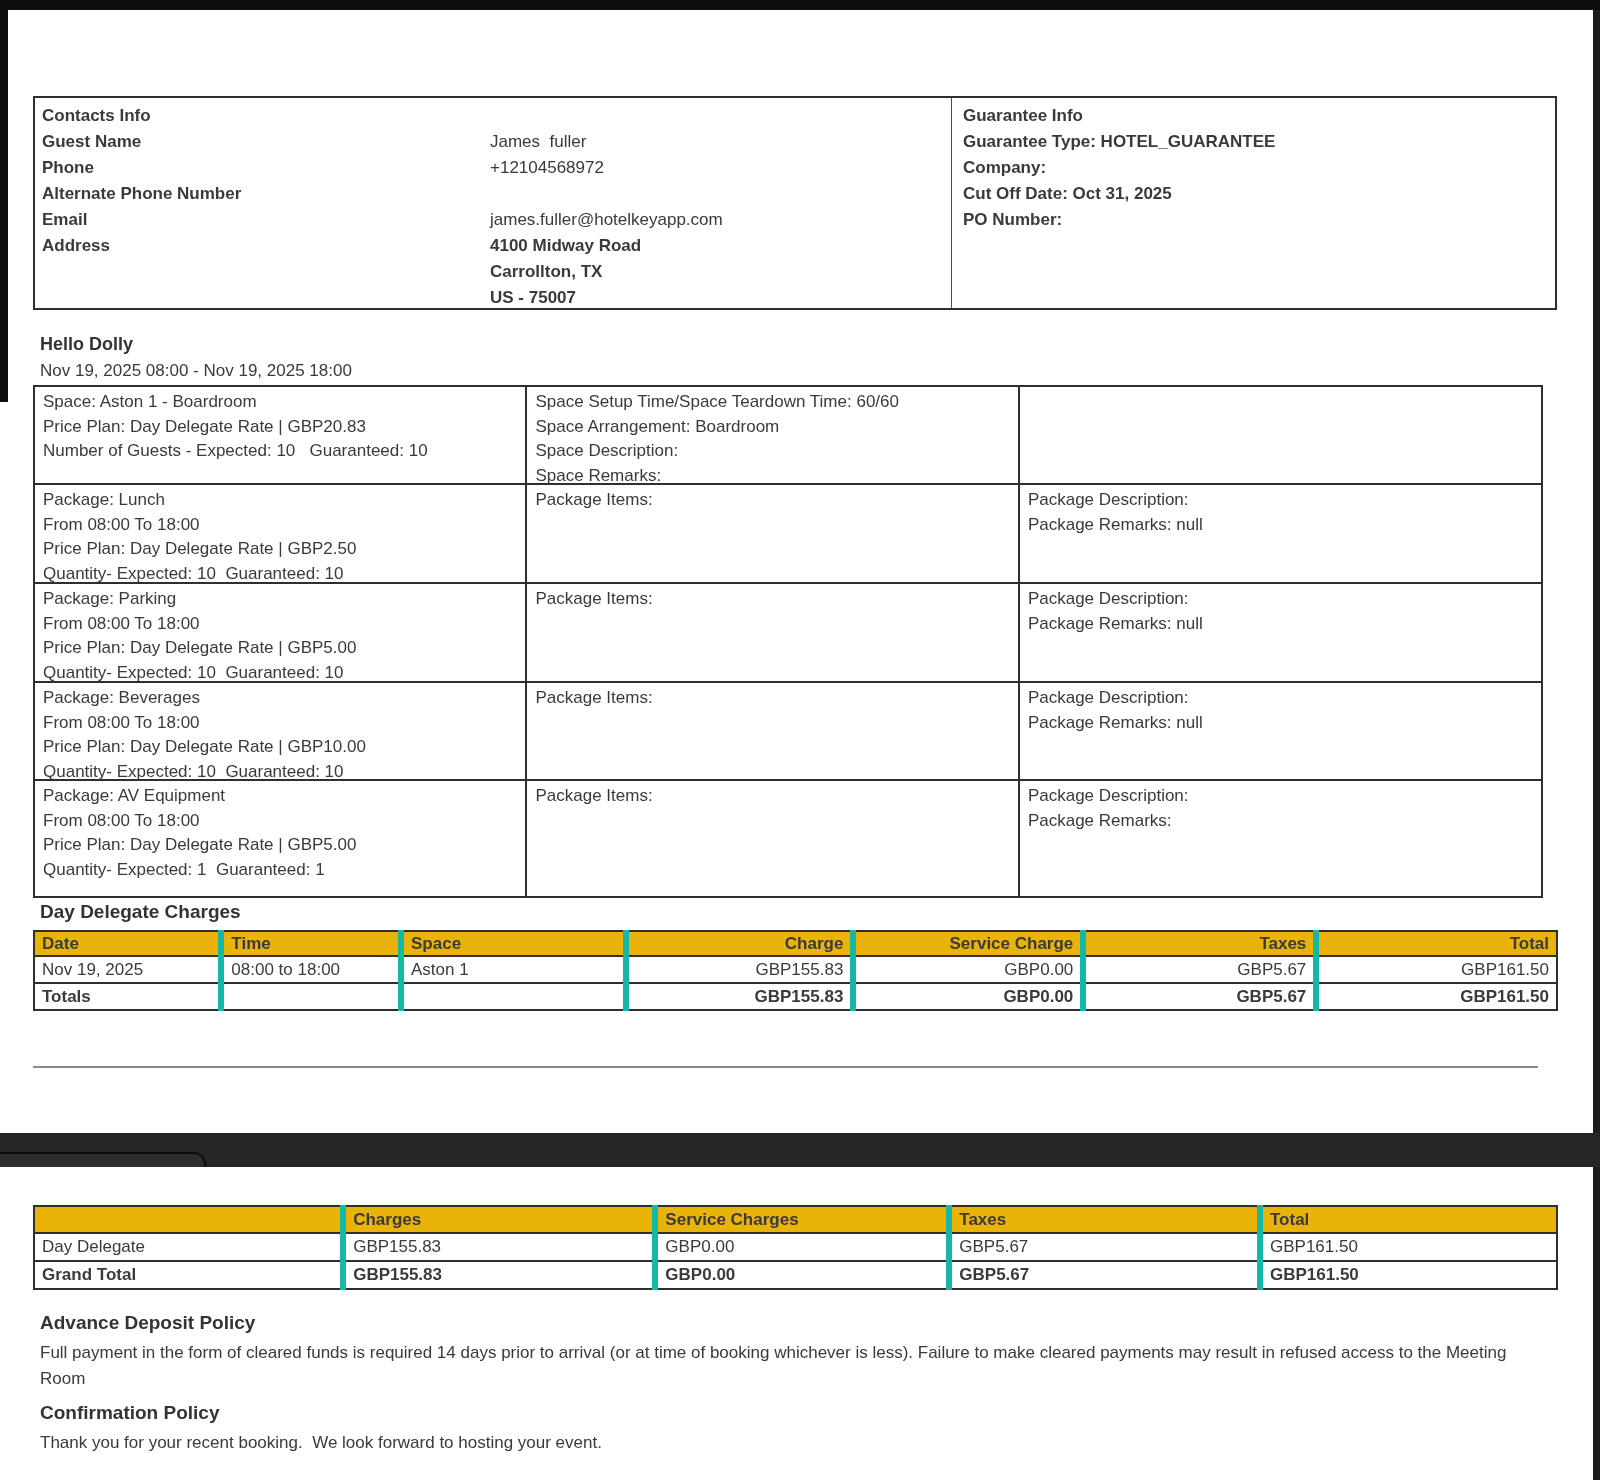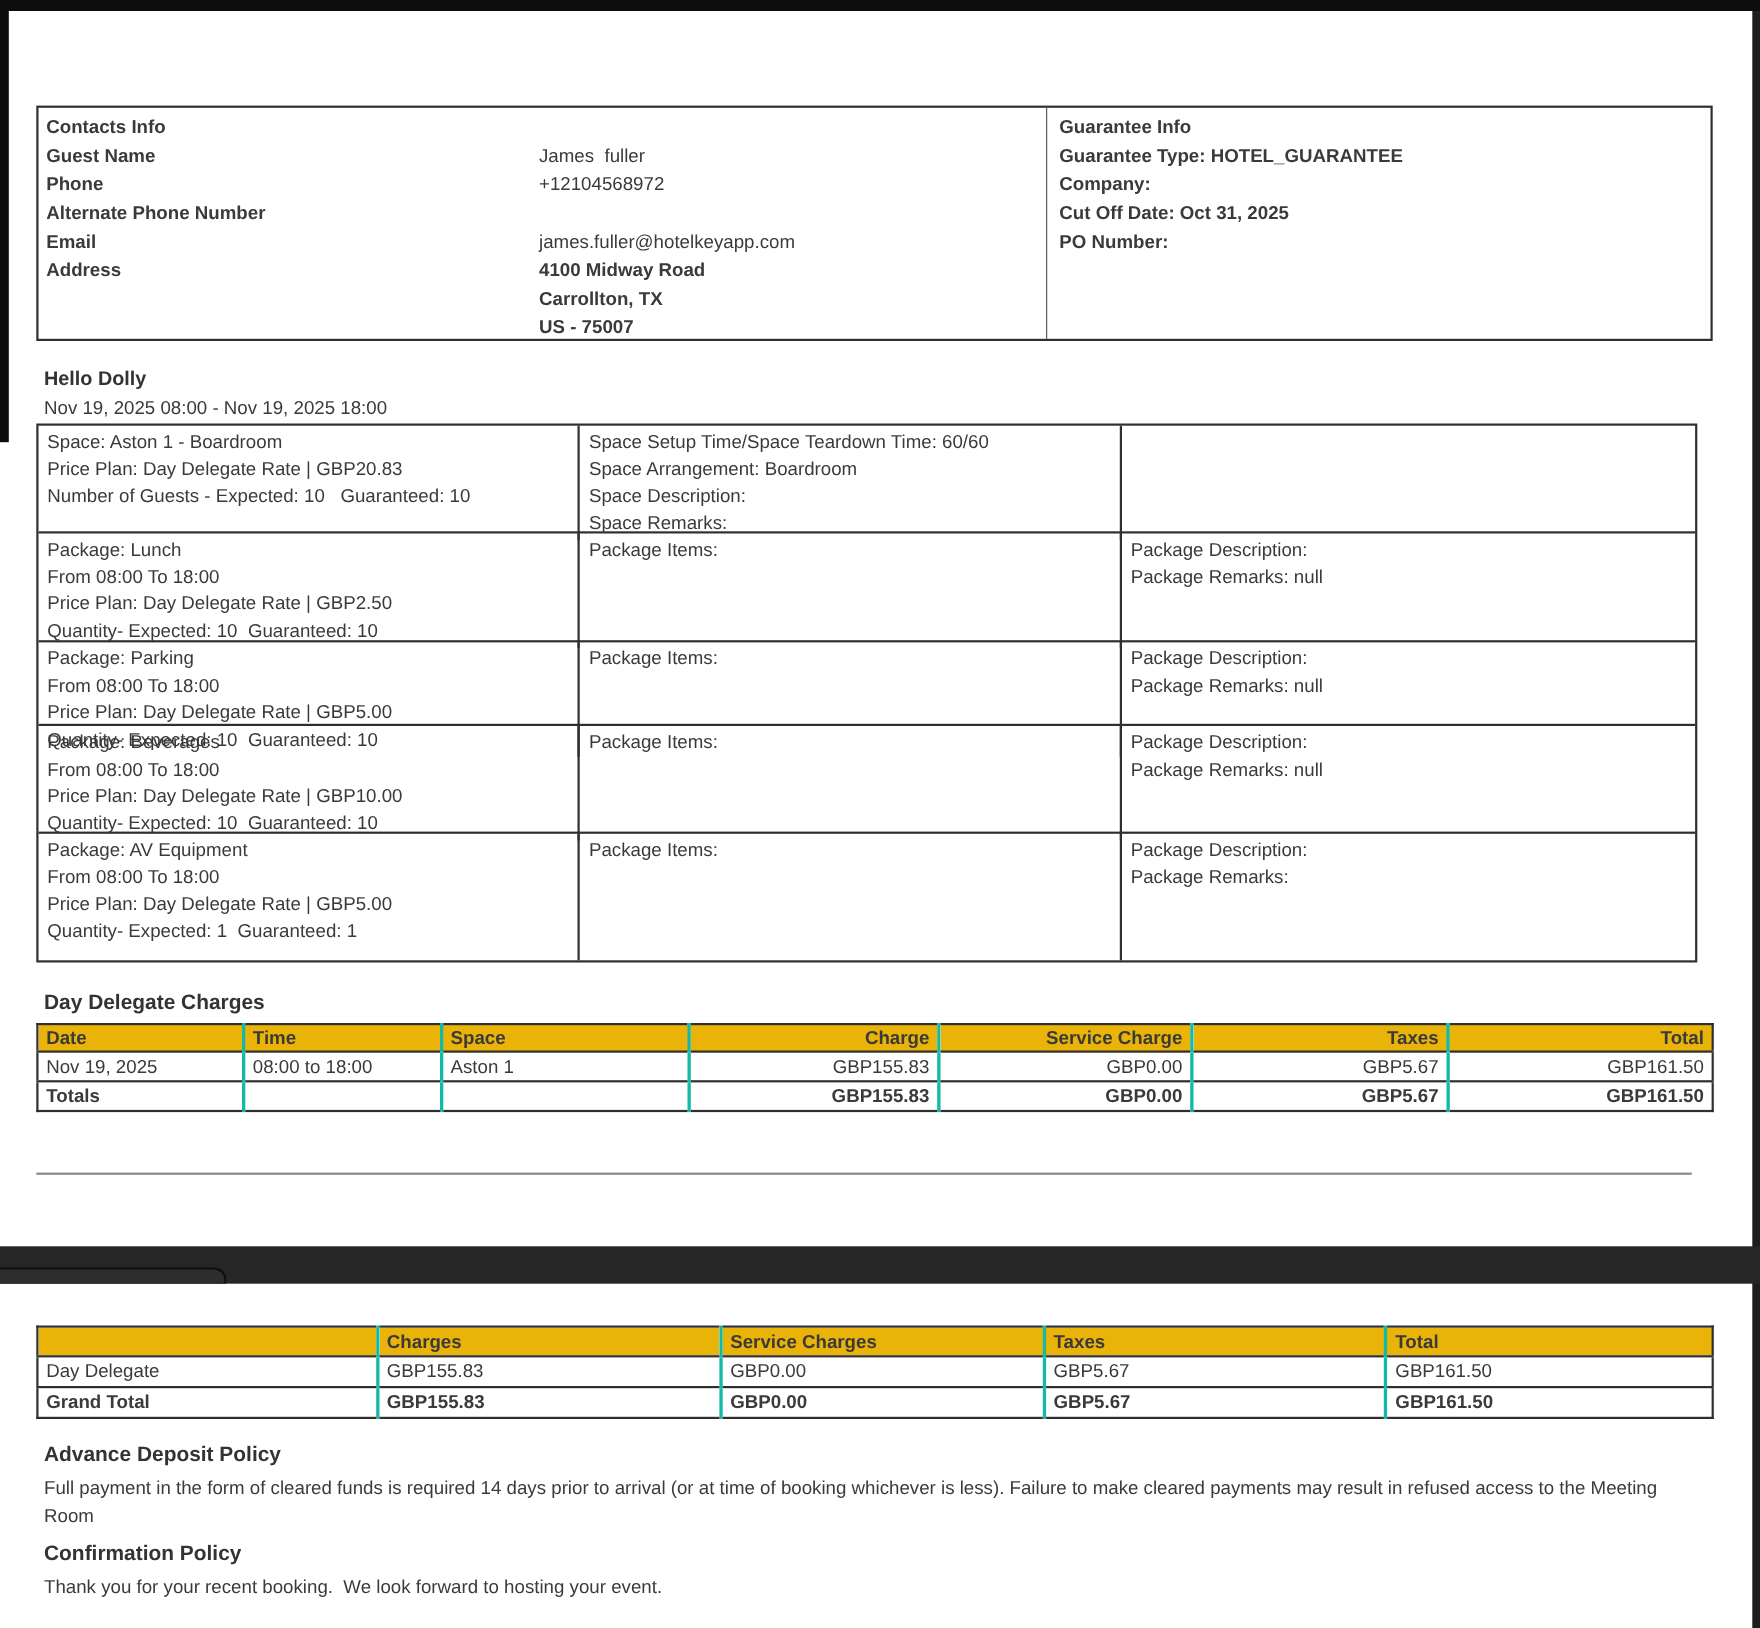--- a/index.html
+++ b/index.html
@@ -30,31 +30,31 @@
 
   
   .event-name{left:40px;top:334px;font-size:18px;color:#333}
   .event-dates{left:40px;top:361px;font-size:17px}
   .pkg-table{left:33px;top:385px;width:1510px;border:2px solid #2f2f2f;background:#fff}
   .prow{display:grid;grid-template-columns:32.7% 32.7% 34.6%;border-bottom:2px solid #2f2f2f}
   .prow:last-child{border-bottom:none}
   .pcell{padding:3px 8px;border-right:2px solid #2f2f2f}
   .pcell:last-child{border-right:none}
   .pcell .line{min-height:24.6px;line-height:24.6px}
-  .r1{height:98px}.r2{height:99px}.r3{height:76px}.r4{height:98px}.r5{height:115px}
+  .r1{height:98px}.r2{height:99px}.r3{height:99px}.r4{height:98px}.r5{height:115px}
 
   
   .charges-heading{left:40px;top:901px;font-size:19px;color:#333}
   .charges-table{left:33px;top:930px}
   table{border-collapse:collapse;table-layout:fixed;width:1525px;font-size:17px;color:#3a3a3a}
   table{border:2px solid #2f2f2f}
   th{background:#eab308;height:25px;font-weight:bold;border-bottom:2px solid #2f2f2f}
   td{height:27px}
   th,td{padding:0 7px;overflow:hidden;white-space:nowrap}
-  th+th,td+td{border-left:3px solid #14b8a6}
+  th+th,td+td{border-left:6px solid #14b8a6}
   .al{text-align:left}.ar{text-align:right}
   .charges-table tbody tr:first-child td{border-bottom:2px solid #2f2f2f}
   .bold-row td{font-weight:bold}
 
   .sep-line{left:33px;top:1066px;width:1505px;height:2px;background:#8a8a8a}
 
   
   .summary-table{left:33px;top:1205px}
   .summary-table th{height:27px;text-align:left}
   .summary-table td{height:28px}

